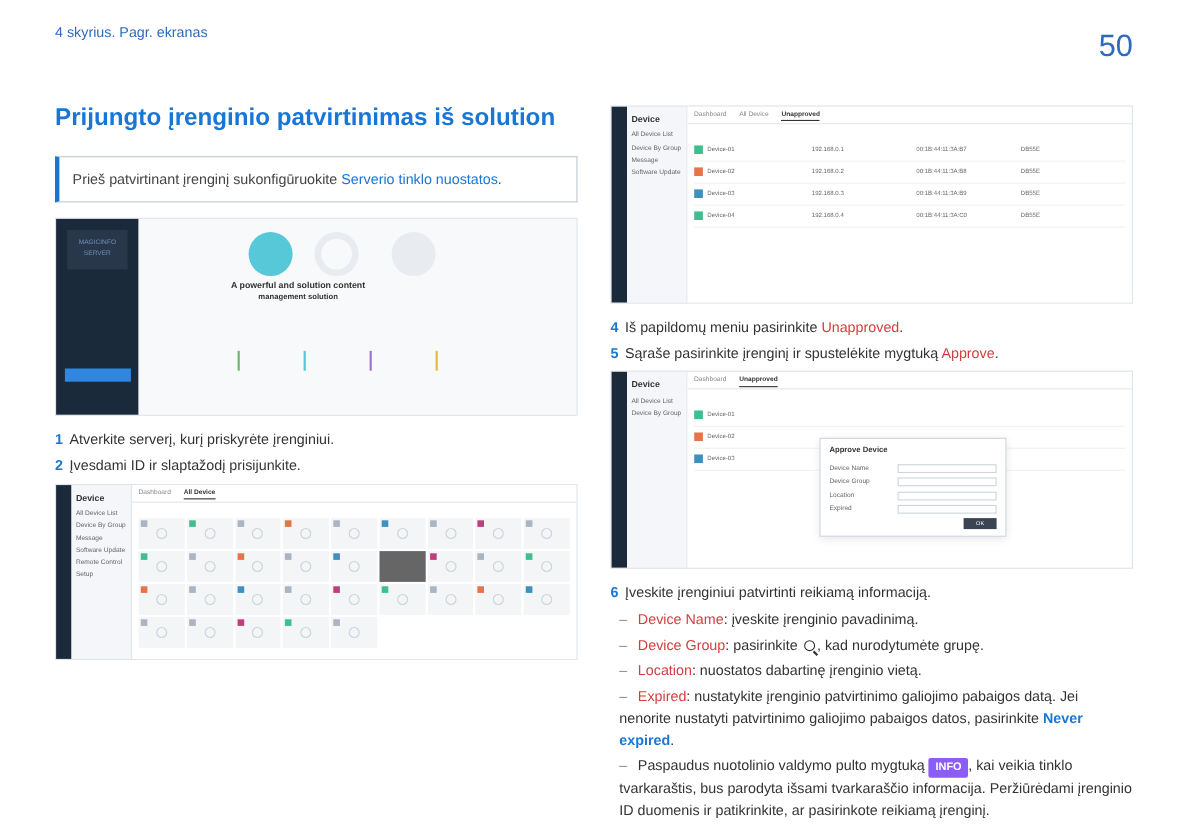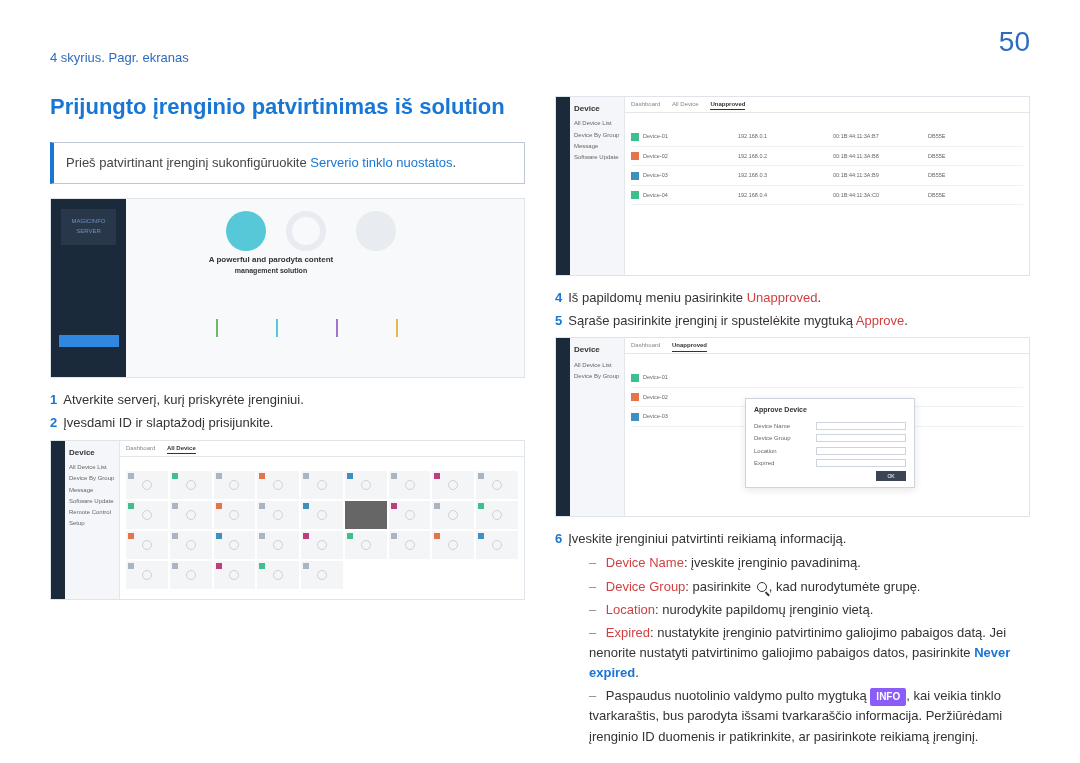--- a/index.html
+++ b/index.html
@@ -13,21 +13,21 @@
     font-size: 13px;
     line-height: 1.55;
   }
   .page {
     padding: 30px 50px 50px 50px;
     display: flex;
     gap: 30px;
   }
   .chapter-header {
     position: absolute;
-    top: 48px;
+    top: 20px;
     left: 50px;
     color: #2e6bbf;
     font-size: 13px;
   }
   .page-number {
     position: absolute;
     top: 20px;
     right: 50px;
     color: #2e6bbf;
     font-size: 28px;
@@ -63,21 +63,21 @@
     color: #888;
   }
   .screenshot.login { height: 180px; }
   .screenshot.devices { height: 160px; }
   .screenshot.unapproved { height: 180px; }
   .screenshot.approve-dialog { height: 180px; }
 
   .step { margin: 3px 0; }
   .step .num { color: #1876d5; font-weight: 700; margin-right: 6px; }
   .step .kw-red { color: #d04040; }
-  .sub-list { margin-left: 34px; margin-top: 4px; }
+  .sub-list { margin-left: 8px; margin-top: 4px; }
   .sub-item { margin: 3px 0; }
   .sub-item .dash { color: #888; margin-right: 6px; }
   .sub-item .kw-red { color: #d04040; font-weight: 500; }
   .sub-item .kw-blue-strong { color: #1876d5; font-weight: 700; }
   .info-badge {
     display: inline-block;
     background: #8b5cf6;
     color: #fff;
     font-size: 10px;
     padding: 1px 6px;
@@ -238,21 +238,21 @@
 
     <div class="screenshot login">
       <div class="login-left">
         <div class="login-logo">MAGICINFO SERVER</div>
         <div class="login-btn"></div>
       </div>
       <div class="login-right">
         <div class="chart-circle c1"></div>
         <div class="chart-circle c2"></div>
         <div class="chart-circle c3"></div>
-        <div class="login-text">A powerful and parodyta content</div>
+        <div class="login-text">A powerful and solution content</div>
         <div class="login-sub">management solution</div>
         <div class="login-row">
           <div class="line"></div>
             <div class="line b"></div>
             <div class="line c"></div>
             <div class="line d"></div>
         </div>
       </div>
     </div>
 
@@ -494,21 +494,21 @@
       <div class="sub-item">
         <span class="dash">–</span>
         <span class="kw-red">Device Name</span><span>: įveskite įrenginio pavadinimą.</span>
       </div>
       <div class="sub-item">
         <span class="dash">–</span>
         <span class="kw-red">Device Group</span><span>: pasirinkite </span><span class="mag-icon"></span><span>, kad nurodytumėte grupę.</span>
       </div>
       <div class="sub-item">
         <span class="dash">–</span>
-        <span class="kw-red">Location</span><span>: nurodykite papildomų įrenginio vietą.</span>
+        <span class="kw-red">Location</span><span>: nuostatos dabartinę įrenginio vietą.</span>
       </div>
       <div class="sub-item">
         <span class="dash">–</span>
         <span class="kw-red">Expired</span><span>: nustatykite įrenginio patvirtinimo galiojimo pabaigos datą. Jei nenorite nustatyti patvirtinimo galiojimo pabaigos datos, pasirinkite </span><span class="kw-blue-strong">Never expired</span><span>.</span>
       </div>
       <div class="sub-item">
         <span class="dash">–</span>
         <span>Paspaudus nuotolinio valdymo pulto mygtuką </span><span class="info-badge">INFO</span><span>, kai veikia tinklo tvarkaraštis, bus parodyta išsami tvarkaraščio informacija. Peržiūrėdami įrenginio ID duomenis ir patikrinkite, ar pasirinkote reikiamą įrenginį.</span>
       </div>
     </div>

